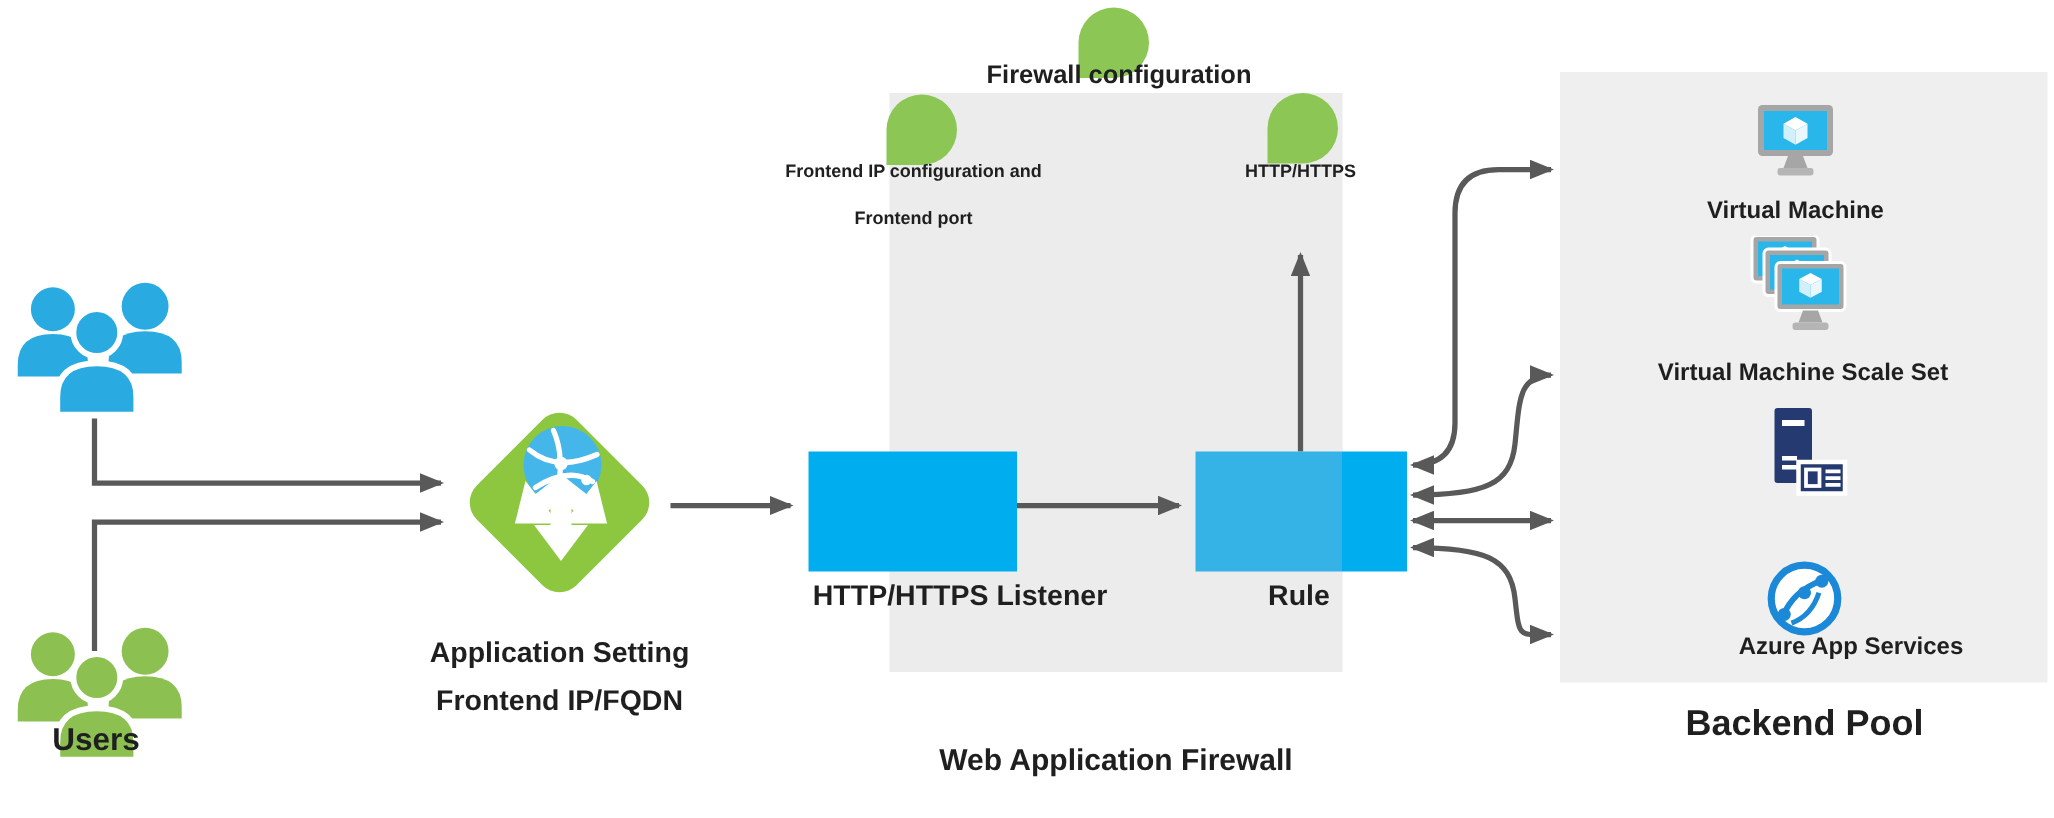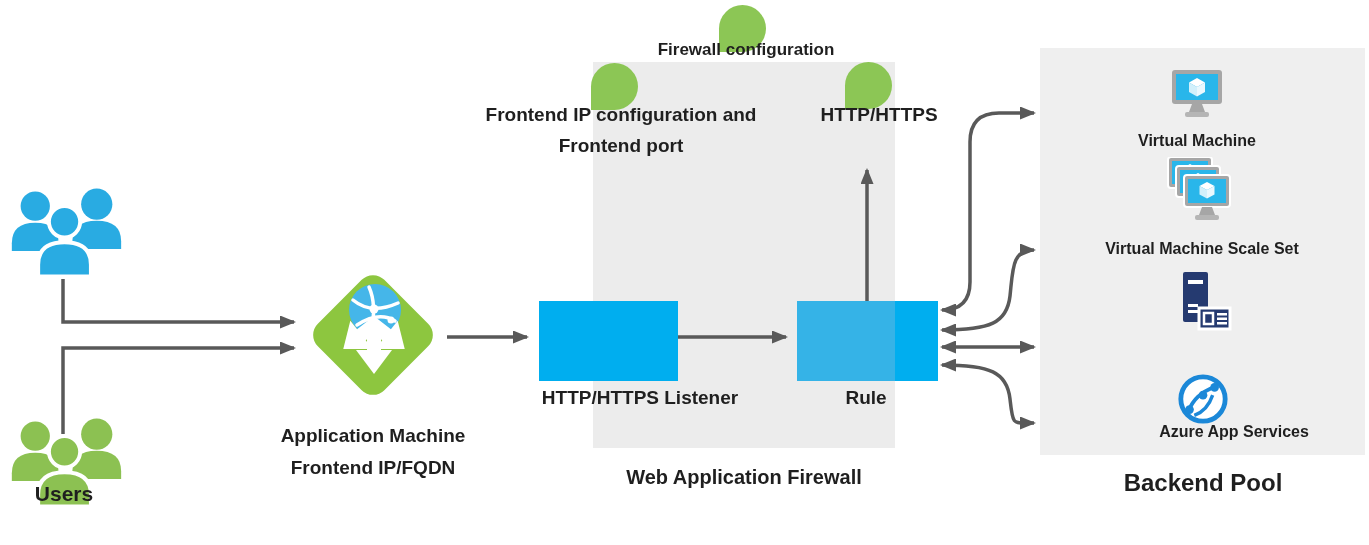--- a/index.html
+++ b/index.html
@@ -6,24 +6,24 @@
   #canvas{
     position:relative;width:1369px;height:545px;background:#fff;overflow:hidden;
     font-family:"Liberation Sans","DejaVu Sans",sans-serif;color:#1f1f1f;
   }
   .abs{position:absolute;}
   .region{position:absolute;}
   .region-waf{left:593px;top:62px;width:302px;height:386px;background:#ECECEC;}
   .region-pool{left:1040px;top:48px;width:325px;height:407px;background:#EFEFEF;}
   .lbl{position:absolute;font-weight:bold;text-align:center;transform:translateX(-50%);white-space:nowrap;line-height:1.25;}
   .lbl .ln{display:block;}
-  .ann{font-size:19px;line-height:31px;margin-left:12px;}
+  .ann{font-size:12px;line-height:31px;}
   .ann-small{font-size:17px;text-align:right;}
   .node-lbl{font-size:19px;}
-  .waf-lbl{font-size:20px;}
+  .waf-lbl{font-size:20px;margin-top:30px;}
   .pool-item-lbl{font-size:16px;}
   .pool-lbl{font-size:24px;}
   .users-lbl{font-size:21px;}
   .bullet{position:absolute;width:47px;height:47px;background:#8CC655;border-radius:50% 50% 50% 0;}
   .box{position:absolute;width:139px;height:80px;background:#00AEEF;}
   .box-rule{width:141px;background:linear-gradient(90deg,#35B3E7 0%,#35B3E7 69.5%,#00AEEF 69.5%);}
   svg{display:block;}
   #arrow-layer{position:absolute;left:0;top:0;pointer-events:none;}
 </style>
 </head>
@@ -94,21 +94,21 @@
         <path d="M68,24 Q76,42 70,68"></path>
       </g>
       <circle cx="73" cy="46" r="4.5" fill="#fff"></circle>
       <circle cx="90" cy="57" r="3.5" fill="#fff"></circle>
       <path d="M66,58 h14 v20 h11 l-18,23 l-18,-23 h11 z" fill="#fff" transform="rotate(52 73 62)"></path>
       <path d="M66,58 h14 v20 h11 l-18,23 l-18,-23 h11 z" fill="#fff" transform="rotate(-52 73 62)"></path>
       <path d="M66,60 h14 v27 h11 l-18,24 l-18,-24 h11 z" fill="#fff"></path>
     </svg>
   </div>
   <div class="lbl node-lbl" style="left:373px;top:420px;line-height:32px;">
-    <span class="ln">Application Machine</span>
+    <span class="ln">Application Setting</span>
     <span class="ln">Frontend IP/FQDN</span>
   </div>
 
   <div class="box" style="left:539px;top:301px;"></div>
   <div class="lbl node-lbl" style="left:608px;top:386px;margin-left:32px;">HTTP/HTTPS Listener</div>
 
   <div class="box box-rule" style="left:797px;top:301px;"></div>
   <div class="lbl node-lbl" style="left:866px;top:386px;text-align:center;">Rule</div>
 
   <div class="lbl ann-small" style="left:746px;top:39px;font-size:17px;">Firewall configuration</div>

